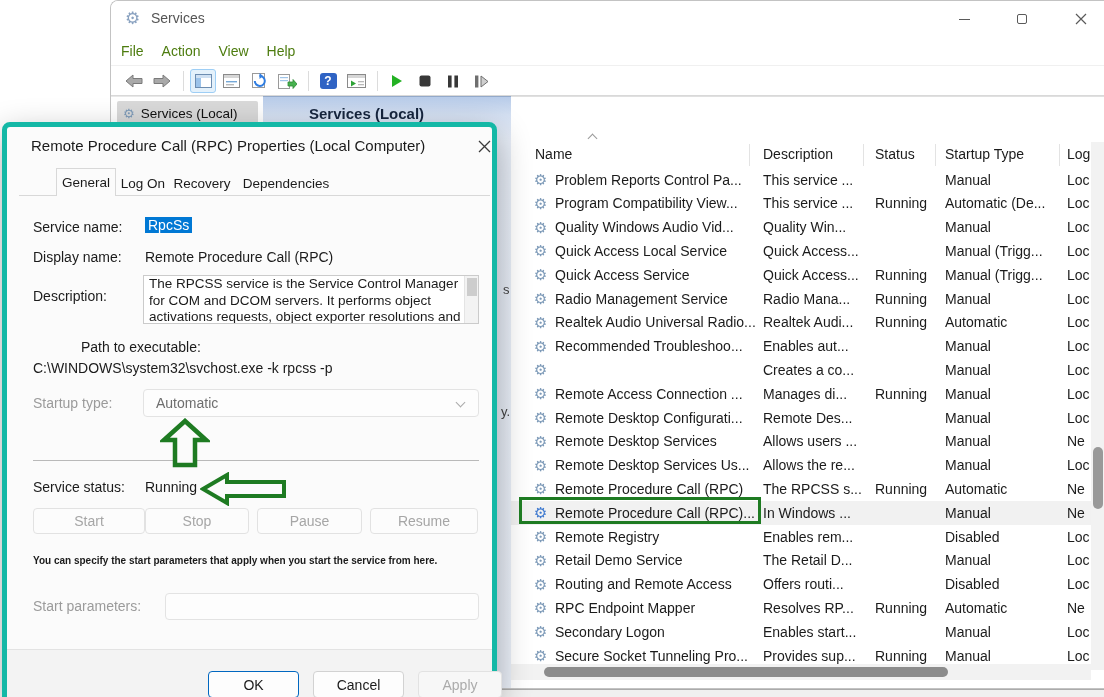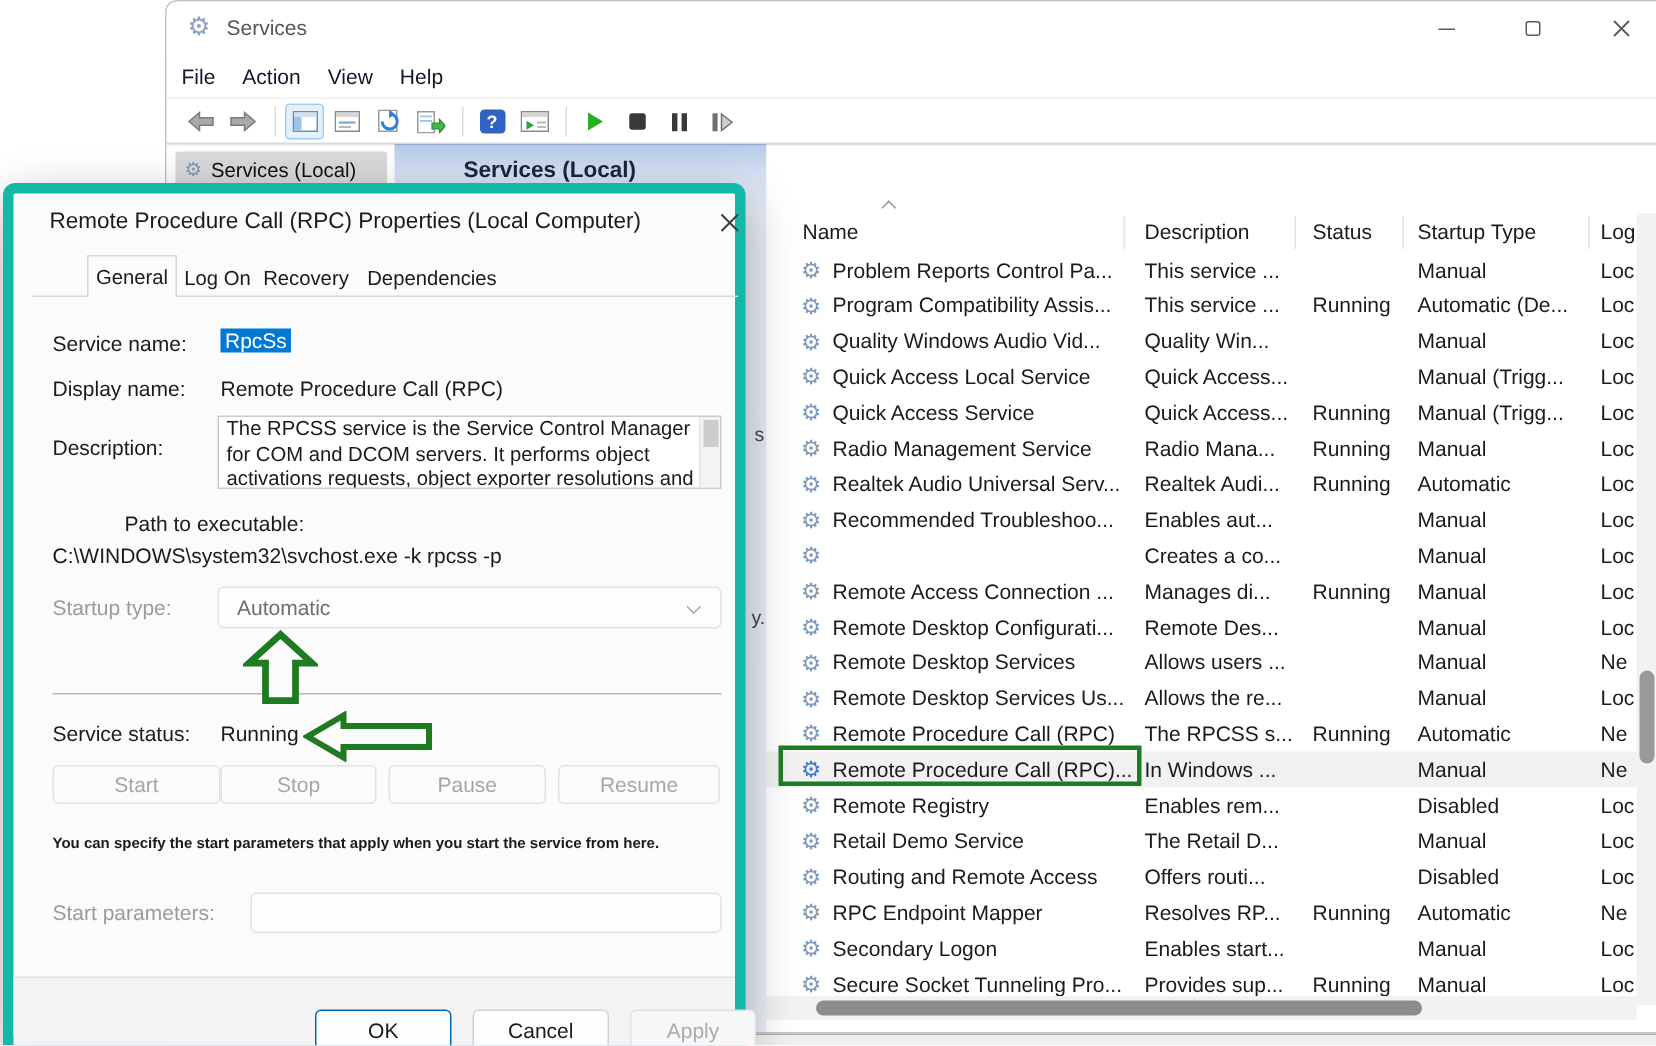--- a/index.html
+++ b/index.html
@@ -8,21 +8,21 @@
 
   
   #win { position:absolute; left:110px; top:0; width:996px; height:689px; background:#fff;
          border:1px solid #c3c3c3; border-right:none; border-radius:8px 0 0 0; overflow:hidden; }
   #bottomstrip { position:absolute; left:110px; top:689px; width:994px; height:8px; background:#f0f0f0; border-top:1px solid #ababab;}
   .titlebar { position:absolute; left:0; top:0; width:100%; height:36px; background:#fff; }
   .title-gear { position:absolute; left:14px; top:7px; font-size:17px; color:#8aa2c0; }
   .win-title { position:absolute; left:40px; top:9px; font-size:14px; color:#555; }
   .ctl { position:absolute; top:0; width:46px; height:36px; display:flex; align-items:center; justify-content:center; }
   .menubar { position:absolute; left:0; top:36px; width:100%; height:29px; display:flex; align-items:center; padding-left:1px; border-bottom:1px solid #f0f0f0;}
-  .menu-item { font-size:14px; color:#0f172a; padding:0 9px; }
+  .menu-item { font-size:14px; color:#4d7c0f; padding:0 9px; }
   .toolbar { position:absolute; left:0; top:66px; width:100%; height:29px; display:flex; align-items:center; padding-left:10px; border-bottom:1px solid #d9d9d9; }
   .tbtn { height:24px; min-width:26px; display:flex; align-items:center; justify-content:center; margin-right:2px; }
   .tsep { width:1px; height:20px; background:#dcdcdc; margin:0 6px; }
   .tbtn.active { background:#e4f1fb; border:1px solid #9ecef5; border-radius:3px; }
 
   
   .treepane { position:absolute; left:0; top:95px; width:152px; bottom:0; background:#fff; border-top:1px solid #e8e8e8;}
   .tree-sel { position:absolute; left:6px; top:4px; width:141px; height:24px; background:#d9d9d9; border-radius:2px; display:flex; align-items:center; padding-left:6px; }
   .tree-sel .gear{ font-size:13px; color:#7d9ab8; margin-right:6px;}
   .tree-sel .lbl{ font-size:13.5px; color:#111; }
@@ -47,21 +47,21 @@
   .vsb { position:absolute; right:0; top:45px; width:14px; height:528px; background:#f2f2f2; }
   .vsb-thumb { position:absolute; left:2px; top:305px; width:10px; height:62px; background:#999; border-radius:5px; }
   .hsb { position:absolute; left:0; bottom:8px; width:580px; height:16px; background:#f2f2f2; }
   .hsb-thumb { position:absolute; left:33px; top:3px; width:404px; height:10px; background:#8c8c8c; border-radius:5px; }
 
   
   .green-box { position:absolute; left:519px; top:497px; width:242px; height:27px; border:3px solid #1e7b22; z-index:30; }
 
   
   #dlg { position:absolute; left:2px; top:122px; width:495px; height:575px; background:#fbfbfb;
-         border:7px solid #14b8a6; border-radius:8px 8px 0 0; box-shadow:0 12px 34px rgba(0,0,0,.32); z-index:20; }
+         border:5px solid #14b8a6; border-radius:8px 8px 0 0; box-shadow:0 12px 34px rgba(0,0,0,.32); z-index:20; }
   .dlg-title { position:absolute; left:24px; top:10px; font-size:15px; color:#1a1a1a; }
   .dlg-close { position:absolute; left:462px; top:4px; width:30px; height:30px; display:flex; align-items:center; justify-content:center; }
   .tab { position:absolute; top:44px; height:24px; font-size:13.5px; color:#1b1b1b; display:flex; align-items:center; justify-content:center;margin-left:36px; }
   .tab.active { top:41px; height:28px; background:#fbfbfb; border:1px solid #d8d8d8; border-bottom:none; z-index:2; }
   .tabline { position:absolute; left:12px; top:68px; width:471px; height:1px; background:#d8d8d8; }
   .flabel { position:absolute; left:26px; font-size:14px; color:#1b1b1b; }
   .flabel.dis { color:#9b9b9b; }
   .fvalue { position:absolute; font-size:14px; color:#1b1b1b; }
   .selchip { background:#0078d4; color:#fff; padding:0 3px; }
   .descbox { position:absolute; left:136px; top:148px; width:336px; height:49px; background:#fff; border:1px solid #cbcbcb; overflow:hidden; }
@@ -222,21 +222,21 @@
           <div class="lrow" style="top: 71px;">
             <span class="gear">⚙</span>
             <span class="c name">Problem Reports Control Pa...</span>
             <span class="c desc">This service ...</span>
             <span class="c status"></span>
             <span class="c startup">Manual</span>
             <span class="c logon">Loc</span>
           </div>
           <div class="lrow" style="top: 94.8px;">
             <span class="gear">⚙</span>
-            <span class="c name">Program Compatibility Assis...</span>
+            <span class="c name">Program Compatibility View...</span>
             <span class="c desc">This service ...</span>
             <span class="c status">Running</span>
             <span class="c startup">Automatic (De...</span>
             <span class="c logon">Loc</span>
           </div>
           <div class="lrow" style="top: 118.6px;">
             <span class="gear">⚙</span>
             <span class="c name">Quality Windows Audio Vid...</span>
             <span class="c desc">Quality Win...</span>
             <span class="c status"></span>
@@ -262,21 +262,21 @@
           <div class="lrow" style="top: 190px;">
             <span class="gear">⚙</span>
             <span class="c name">Radio Management Service</span>
             <span class="c desc">Radio Mana...</span>
             <span class="c status">Running</span>
             <span class="c startup">Manual</span>
             <span class="c logon">Loc</span>
           </div>
           <div class="lrow" style="top: 213.8px;">
             <span class="gear">⚙</span>
-            <span class="c name">Realtek Audio Universal Serv...</span>
+            <span class="c name">Realtek Audio Universal Radio...</span>
             <span class="c desc">Realtek Audi...</span>
             <span class="c status">Running</span>
             <span class="c startup">Automatic</span>
             <span class="c logon">Loc</span>
           </div>
           <div class="lrow" style="top: 237.6px;">
             <span class="gear">⚙</span>
             <span class="c name">Recommended Troubleshoo...</span>
             <span class="c desc">Enables aut...</span>
             <span class="c status"></span>

